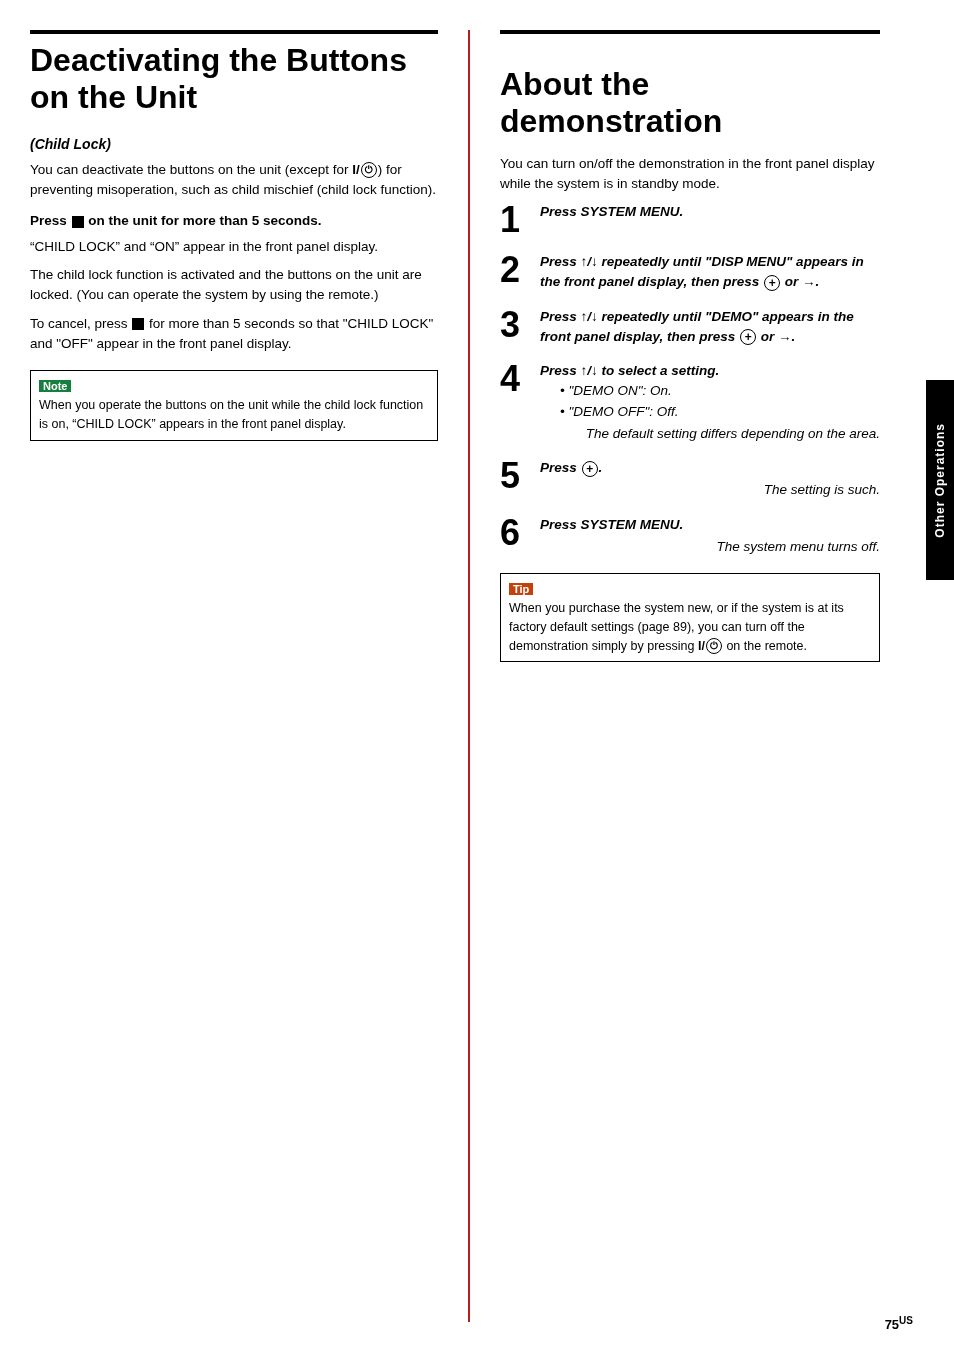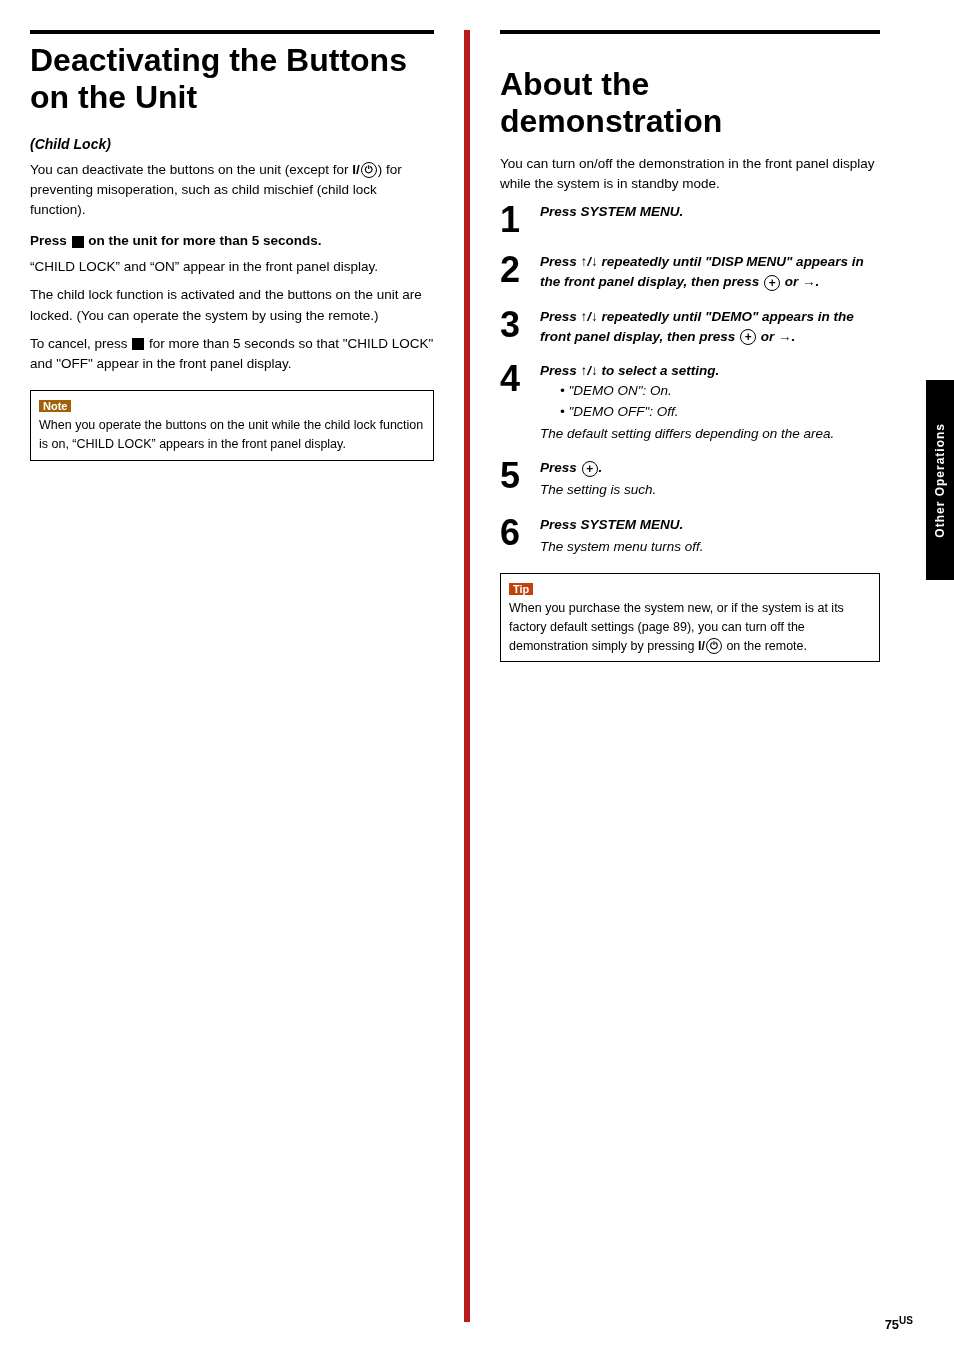--- a/index.html
+++ b/index.html
@@ -15,21 +15,21 @@
     .page-container {
       display: flex;
       width: 954px;
       min-height: 1352px;
       padding: 30px 20px 30px 30px;
       position: relative;
     }
     .left-column {
       width: 440px;
       padding-right: 30px;
-      border-right: 6px solid #b91c1c;
+      border-right: 2px solid #b91c1c;
     }
     .right-column {
       width: 440px;
       padding-left: 30px;
       padding-right: 30px;
     }
     .side-tab {
       position: absolute;
       right: 0;
       top: 380px;
@@ -91,21 +91,21 @@
       margin-bottom: 8px;
     }
     .note-box {
       border: 1px solid #000;
       padding: 6px 8px;
       margin-top: 16px;
     }
     .note-label {
       font-size: 11px;
       font-weight: bold;
-      background: #a16207;
+      background: #15803d;
       color: #fff;
       display: inline-block;
       padding: 0 4px;
       margin-bottom: 4px;
     }
     .note-text {
       font-size: 12.5px;
       line-height: 1.5;
     }
     .tip-box {
@@ -143,20 +143,21 @@
       font-size: 13.5px;
       line-height: 1.5;
       font-style: italic;
     }
     .step-content .step-main {
       font-weight: bold;
     }
     .step-content .step-sub {
       font-weight: normal;
       margin-top: 2px;
+      text-align: right;
     }
     .bullet-item {
       font-size: 13.5px;
       line-height: 1.5;
       margin-left: 20px;
       text-indent: -8px;
       padding-left: 8px;
     }
     .bullet-item::before {
       content: "• ";

